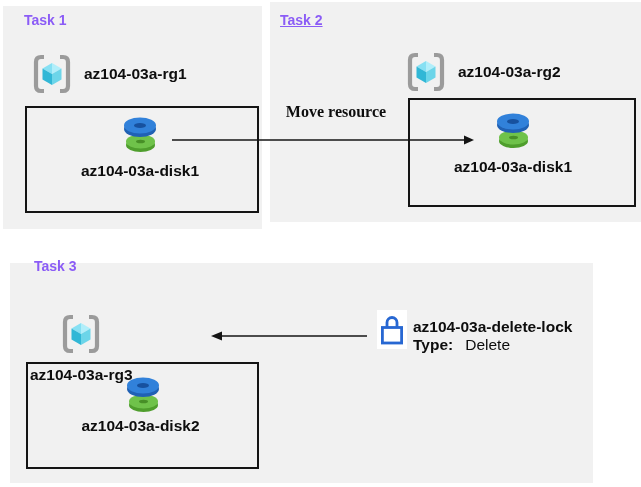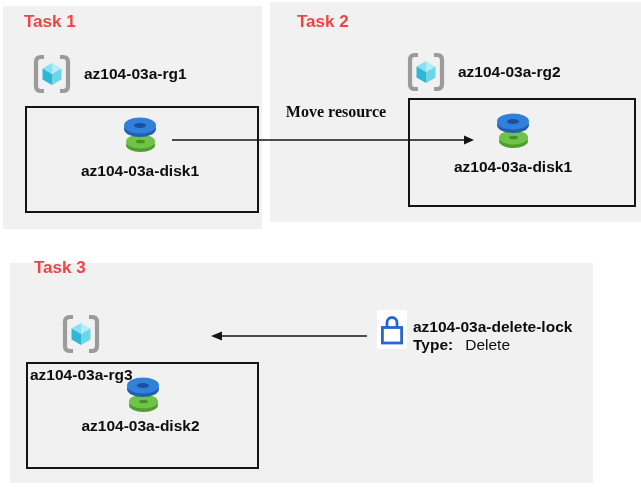--- a/index.html
+++ b/index.html
@@ -8,25 +8,25 @@
     background:#ffffff; overflow:hidden;
     font-family:"Liberation Sans", sans-serif;
     color:#0d0d0d;
   }
   .panel { position:absolute; background:#f1f1f1; }
   #panel1 { left:3px;   top:6px;   width:259px; height:223px; }
   #panel2 { left:270px; top:2px;   width:371px; height:220px; }
   #panel3 { left:10px;  top:263px; width:583px; height:220px; }
 
   .task-label {
-    position:absolute; font-size:17px; font-weight:bold; color:#ef4444;
+    position:absolute; font-size:14px; font-weight:bold; color:#8b5cf6;
     white-space:nowrap;
   }
   #task1-label { left:24px;  top:12px; }
-  #task2-label { left:297px; top:12px; }
+  #task2-label { left:280px; top:12px;text-decoration:underline; }
   #task3-label { left:34px;  top:258px; }
 
   .rg-row { position:absolute; display:flex; align-items:center; gap:10px; }
   #rg1-row { left:30px;  top:52px; }
   #rg2-row { left:404px; top:50px; }
   #rg3-row { left:30px;  top:312px;flex-direction:column; }
   .rg-name { font-size:15.5px; font-weight:bold; white-space:nowrap; }
 
   .inner-box { position:absolute; border:2px solid #141414; background:transparent; }
   #box1 { left:25px;  top:106px; width:230px; height:103px; }

